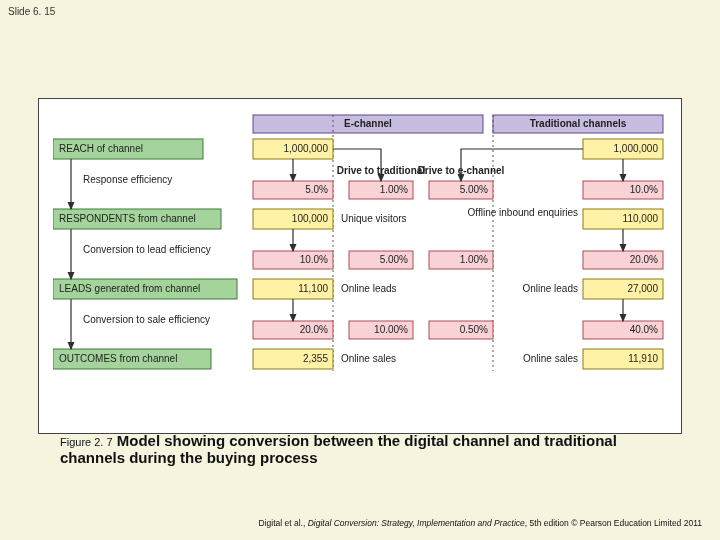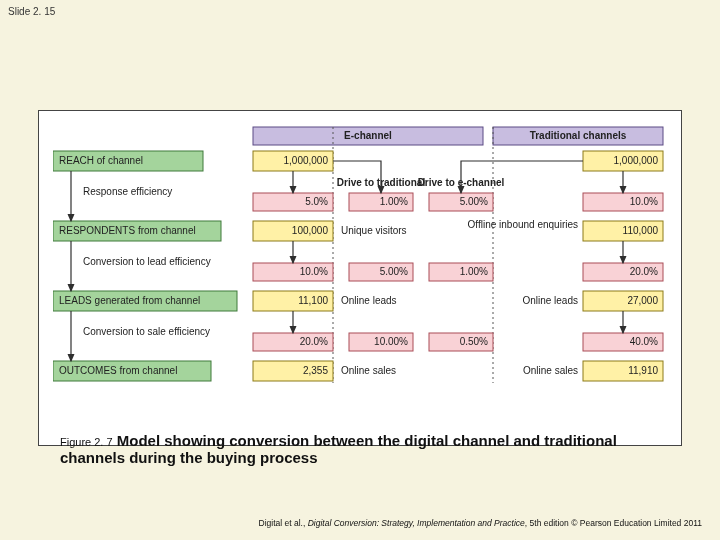--- a/index.html
+++ b/index.html
@@ -6,21 +6,21 @@
   body {
     width: 720px; height: 540px;
     background: #f6f3df;
     font-family: Arial, Helvetica, sans-serif;
     position: relative;
     overflow: hidden;
   }
   .slideno { position: absolute; top: 6px; left: 8px; font-size: 10px; color: #333; }
   .stage {
     position: absolute;
-    left: 38px; top: 110px;
+    left: 38px; top: 98px;
     width: 644px; height: 336px;
     background: #fff;
     border: 1px solid #444;
     padding: 12px 14px 12px 14px;
   }
   svg.diagram { width: 616px; height: 264px; display: block; }
   
   .hdr-p { fill: #c8bde0; stroke:#5b4a84; stroke-width:1; }
   .grn { fill:#a4d49c; stroke:#3f7a3a; stroke-width:1; }
   .ylw { fill:#fff1a6; stroke:#8c7a18; stroke-width:1; }
@@ -41,21 +41,21 @@
   .caption .figno { font-size:11px; font-weight:normal; }
   .foot {
     position:absolute; right:18px; bottom:12px;
     font-size:8.5px; color:#111;
   }
   .foot i { font-style: italic; }
 </style>
 </head>
 <body>
 
-<div class="slideno">Slide 2. 15</div>
+<div class="slideno">Slide 6. 15</div>
 
 <div class="stage">
 <svg class="diagram" viewBox="0 0 616 264">
   <defs>
     <marker id="ah" markerWidth="8" markerHeight="8" refX="6" refY="3" orient="auto">
       <path d="M0,0 L7,3 L0,6 Z" fill="#2f2f2f"></path>
     </marker>
   </defs>
 
   <rect class="hdr-p" x="200" y="4" width="230" height="18"></rect>

